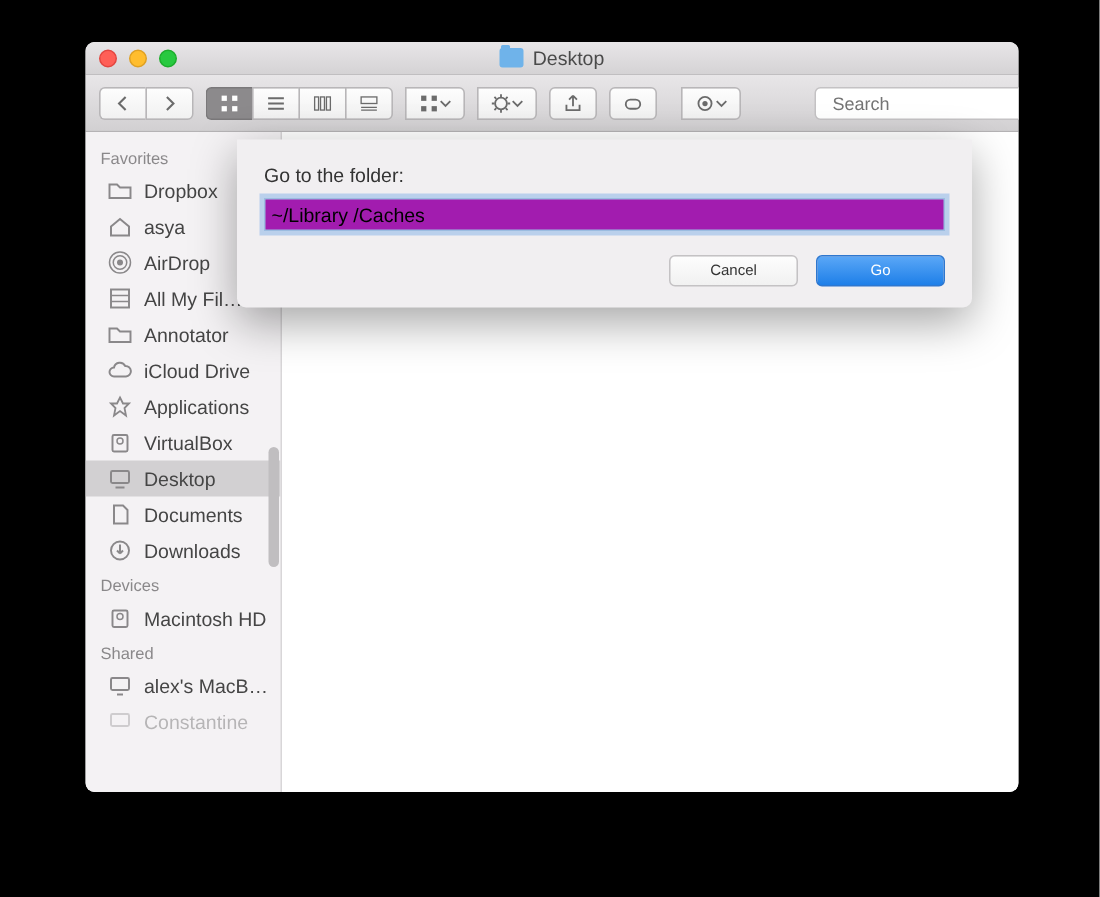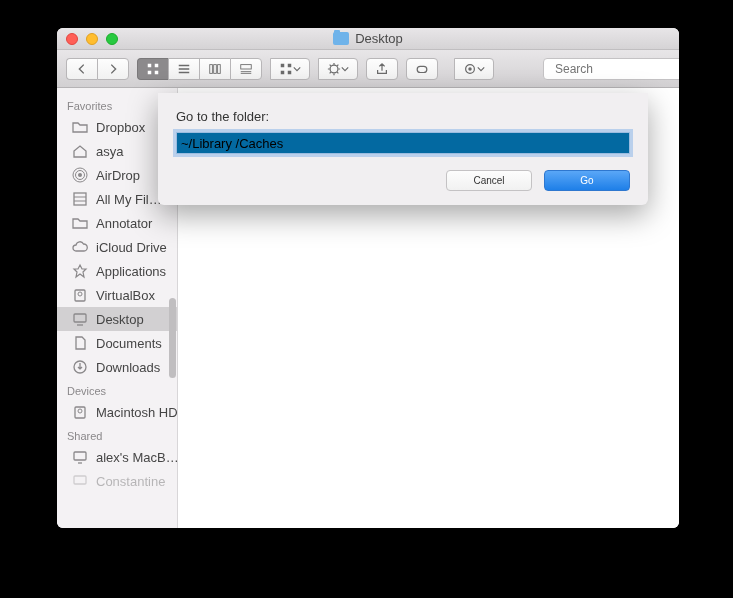--- a/index.html
+++ b/index.html
@@ -70,21 +70,21 @@
 .btn.active { background: #8c8a8c; color: #fff; border-color: #7a787a;}
 .btn svg { width: 14px; height: 14px; }
 .spacer { flex: 1; }
 .search {
   width: 170px; height: 22px; border: 1px solid #c4c2c4; border-radius: 4px;
   background: #fff; display: flex; align-items: center; padding: 0 6px; gap: 5px; color: #9a9a9a; margin-left: 41px;
 }
 .search input { border: none; outline: none; font-size: 12px; flex: 1; color: #333; background: transparent;}
 .body { flex: 1; display: flex; min-height: 0;}
 .sidebar {
-  width: 121px; background: #f4f2f4; border-right: 1px solid #d8d6d8;
+  width: 131px; background: #f4f2f4; border-right: 1px solid #d8d6d8;
   overflow: hidden; padding-top: 6px; position: relative;
 }
 .sb-head { font-size: 11px; color: #8a888a; padding: 6px 10px 3px; font-weight: 500;}
 .sb-item {
   display: flex; align-items: center; gap: 7px; padding: 3px 8px 3px 14px;
   font-size: 13px; color: #454545; white-space: nowrap; overflow: hidden; text-overflow: ellipsis;
   height: 24px;
 }
 .sb-item.sel { background: #d2d0d2; }
 .sb-item .ic { width: 18px; height: 16px; display: flex; align-items: center; justify-content: center; color: #8a888a; flex-shrink: 0;}
@@ -102,21 +102,21 @@
   padding: 16px 18px 14px;
 }
 .sheet-label { font-size: 13px; color: #333; margin-bottom: 8px; }
 .sheet-input {
   width: 100%; height: 22px;
   border: 1px solid #9bbce0;
   box-shadow: 0 0 0 3px rgba(120,170,230,0.45);
   border-radius: 0;
   padding: 0 4px; font-size: 13px;
   outline: none;
-  background: #0369a1;
+  background: #a21caf;
 }
 .sheet-row { display: flex; justify-content: flex-end; gap: 12px; margin-top: 16px;}
 .sheet-btn {
   width: 86px; height: 21px; border-radius: 4px; font-size: 10px;
   border: 1px solid #c4c2c4; background: linear-gradient(#fdfdfd,#f1f1f1);
   display: flex; align-items: center; justify-content: center; color: #333;
 }
 .sheet-btn.primary {
   background: linear-gradient(#5aa7f7,#1e7fe8); color: #fff; border-color: #2e77cf;
 }

